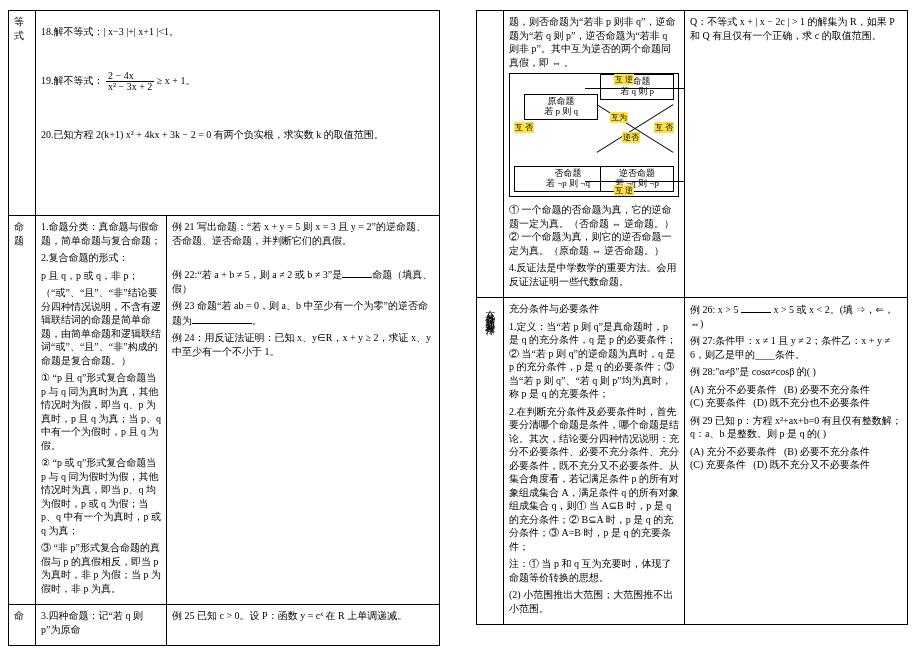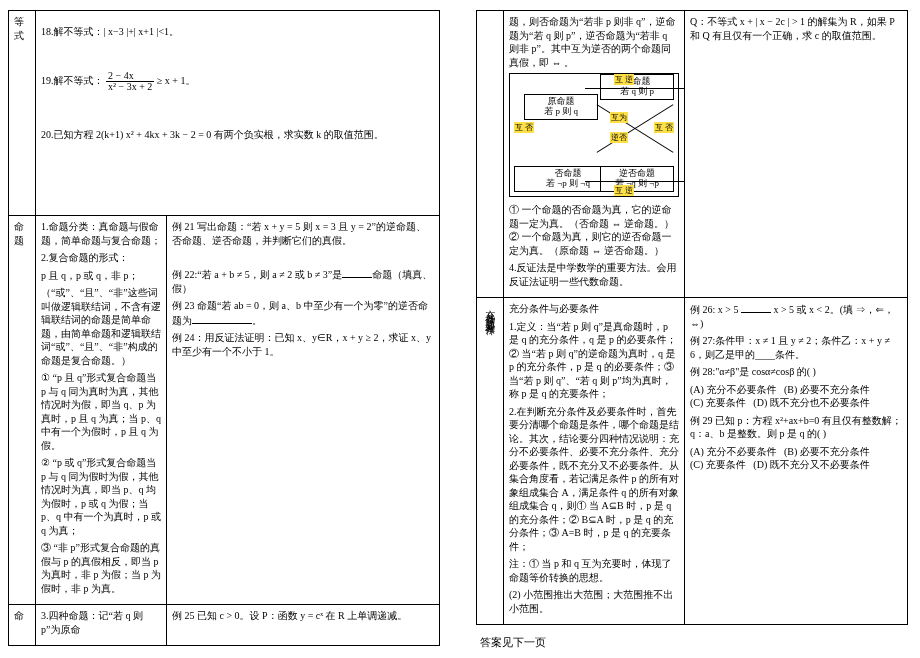--- a/index.html
+++ b/index.html
@@ -145,21 +145,21 @@
       </tr>
 
       <tr>
         <td class="side-label">
           <div class="p">命题</div>
         </td>
         <td class="narrow">
           <div class="p">1.命题分类：真命题与假命题，简单命题与复合命题；</div>
           <div class="p">2.复合命题的形式：</div>
           <div class="p">p 且 q，p 或 q，非 p；</div>
-          <div class="p">（“或”、“且”、“非”这些词叫做逻辑联结词，不含有逻辑联结词的命题是简单命题，由简单命题和逻辑联结词“或”、“且”、“非”构成的命题是复合命题。）</div>
+          <div class="p">（“或”、“且”、“非”结论要分四种情况说明，不含有逻辑联结词的命题是简单命题，由简单命题和逻辑联结词“或”、“且”、“非”构成的命题是复合命题。）</div>
           <div class="p">① “p 且 q”形式复合命题当 p 与 q 同为真时为真，其他情况时为假，即当 q、p 为真时，p 且 q 为真；当 p、q 中有一个为假时，p 且 q 为假。</div>
           <div class="p">② “p 或 q”形式复合命题当 p 与 q 同为假时为假，其他情况时为真，即当 p、q 均为假时，p 或 q 为假；当 p、q 中有一个为真时，p 或 q 为真；</div>
           <div class="p">③ “非 p”形式复合命题的真假与 p 的真假相反，即当 p 为真时，非 p 为假；当 p 为假时，非 p 为真。</div>
         </td>
         <td>
           <div class="p">例 21 写出命题：“若 x + y = 5 则 x = 3 且 y = 2”的逆命题、否命题、逆否命题，并判断它们的真假。</div>
           <div style="height:16px;"></div>
           <div class="p">
             <span>例 22:“若 a + b ≠ 5，则 a ≠ 2 或 b ≠ 3”是</span><span class="blank"></span><span>命题（填真、假）</span>
           </div>
@@ -212,21 +212,21 @@
               <div>若 ¬q 则 ¬p</div>
             </div>
             <div class="hline" style="top:14px;"></div>
             <div class="hline" style="bottom:14px;"></div>
             <div class="cross"></div>
             <div class="lbl" style="left:104px; top:0;">互 逆</div>
             <div class="lbl" style="left:104px; bottom:0;">互 逆</div>
             <div class="lbl" style="left:4px; top:48px;">互 否</div>
             <div class="lbl" style="right:4px; top:48px;">互 否</div>
             <div class="lbl" style="left:100px; top:38px;">互为</div>
-            <div class="lbl" style="left:100px; top:58px;">逆否</div>
+            <div class="lbl" style="left:112px; top:58px;">逆否</div>
           </div>
 
           <div class="p">① 一个命题的否命题为真，它的逆命题一定为真。（否命题 ⇔ 逆命题。）② 一个命题为真，则它的逆否命题一定为真。（原命题 ⇔ 逆否命题。）</div>
           <div class="p">4.反证法是中学数学的重要方法。会用反证法证明一些代数命题。</div>
         </td>
         <td>
           <div class="p">Q：不等式 x + | x − 2c | &gt; 1 的解集为 R，如果 P 和 Q 有且仅有一个正确，求 c 的取值范围。</div>
         </td>
       </tr>
 
@@ -258,16 +258,15 @@
             <span>(A) 充分不必要条件</span>&nbsp;&nbsp;
             <span>(B) 必要不充分条件</span><br>
             <span>(C) 充要条件</span>&nbsp;&nbsp;
             <span>(D) 既不充分又不必要条件</span>
           </div>
         </td>
       </tr>
     </tbody>
       </table>
 
-    <div class="footer-line">答案见下一页</div>
   </div>
 
 </div>
 
 </body></html>

